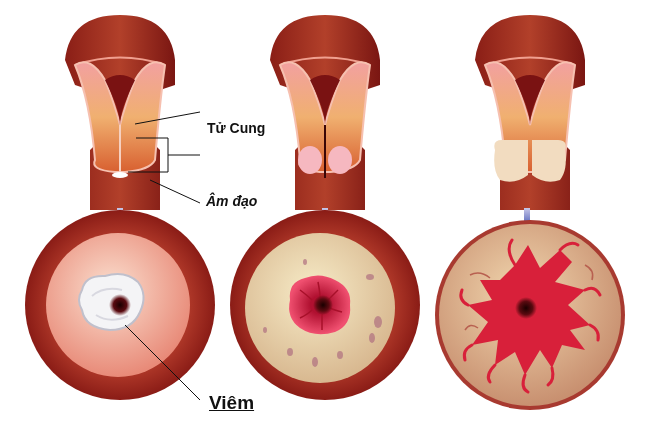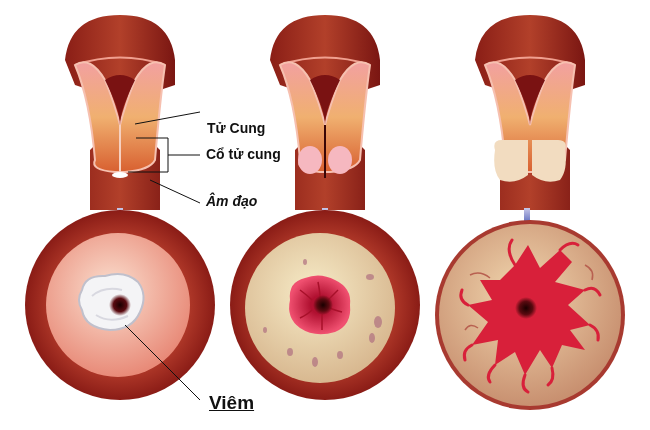--- a/index.html
+++ b/index.html
@@ -156,16 +156,15 @@
 
   <g stroke="#111" stroke-width="1" fill="none">
     <line x1="135" y1="124" x2="200" y2="112"></line>
     <polyline points="136,138 168,138 168,172 128,172"></polyline>
     <line x1="168" y1="155" x2="200" y2="155"></line>
     <line x1="150" y1="180" x2="200" y2="203"></line>
   </g>
 </svg>
 
 <div class="label lbl-small" style="left:207px; top:104px;margin-top:16px;">Tử Cung</div>
-<div class="label lbl-small" style="left:206px; top:146px;">Cổ tử cung</div>
 <div class="label lbl-small" style="left:206px; top:193px;font-style:italic;">Âm đạo</div>
 <div class="label lbl-big" style="left:209px; top:392px;text-decoration:underline;">Viêm</div>
 </div>
 
 </body></html>

